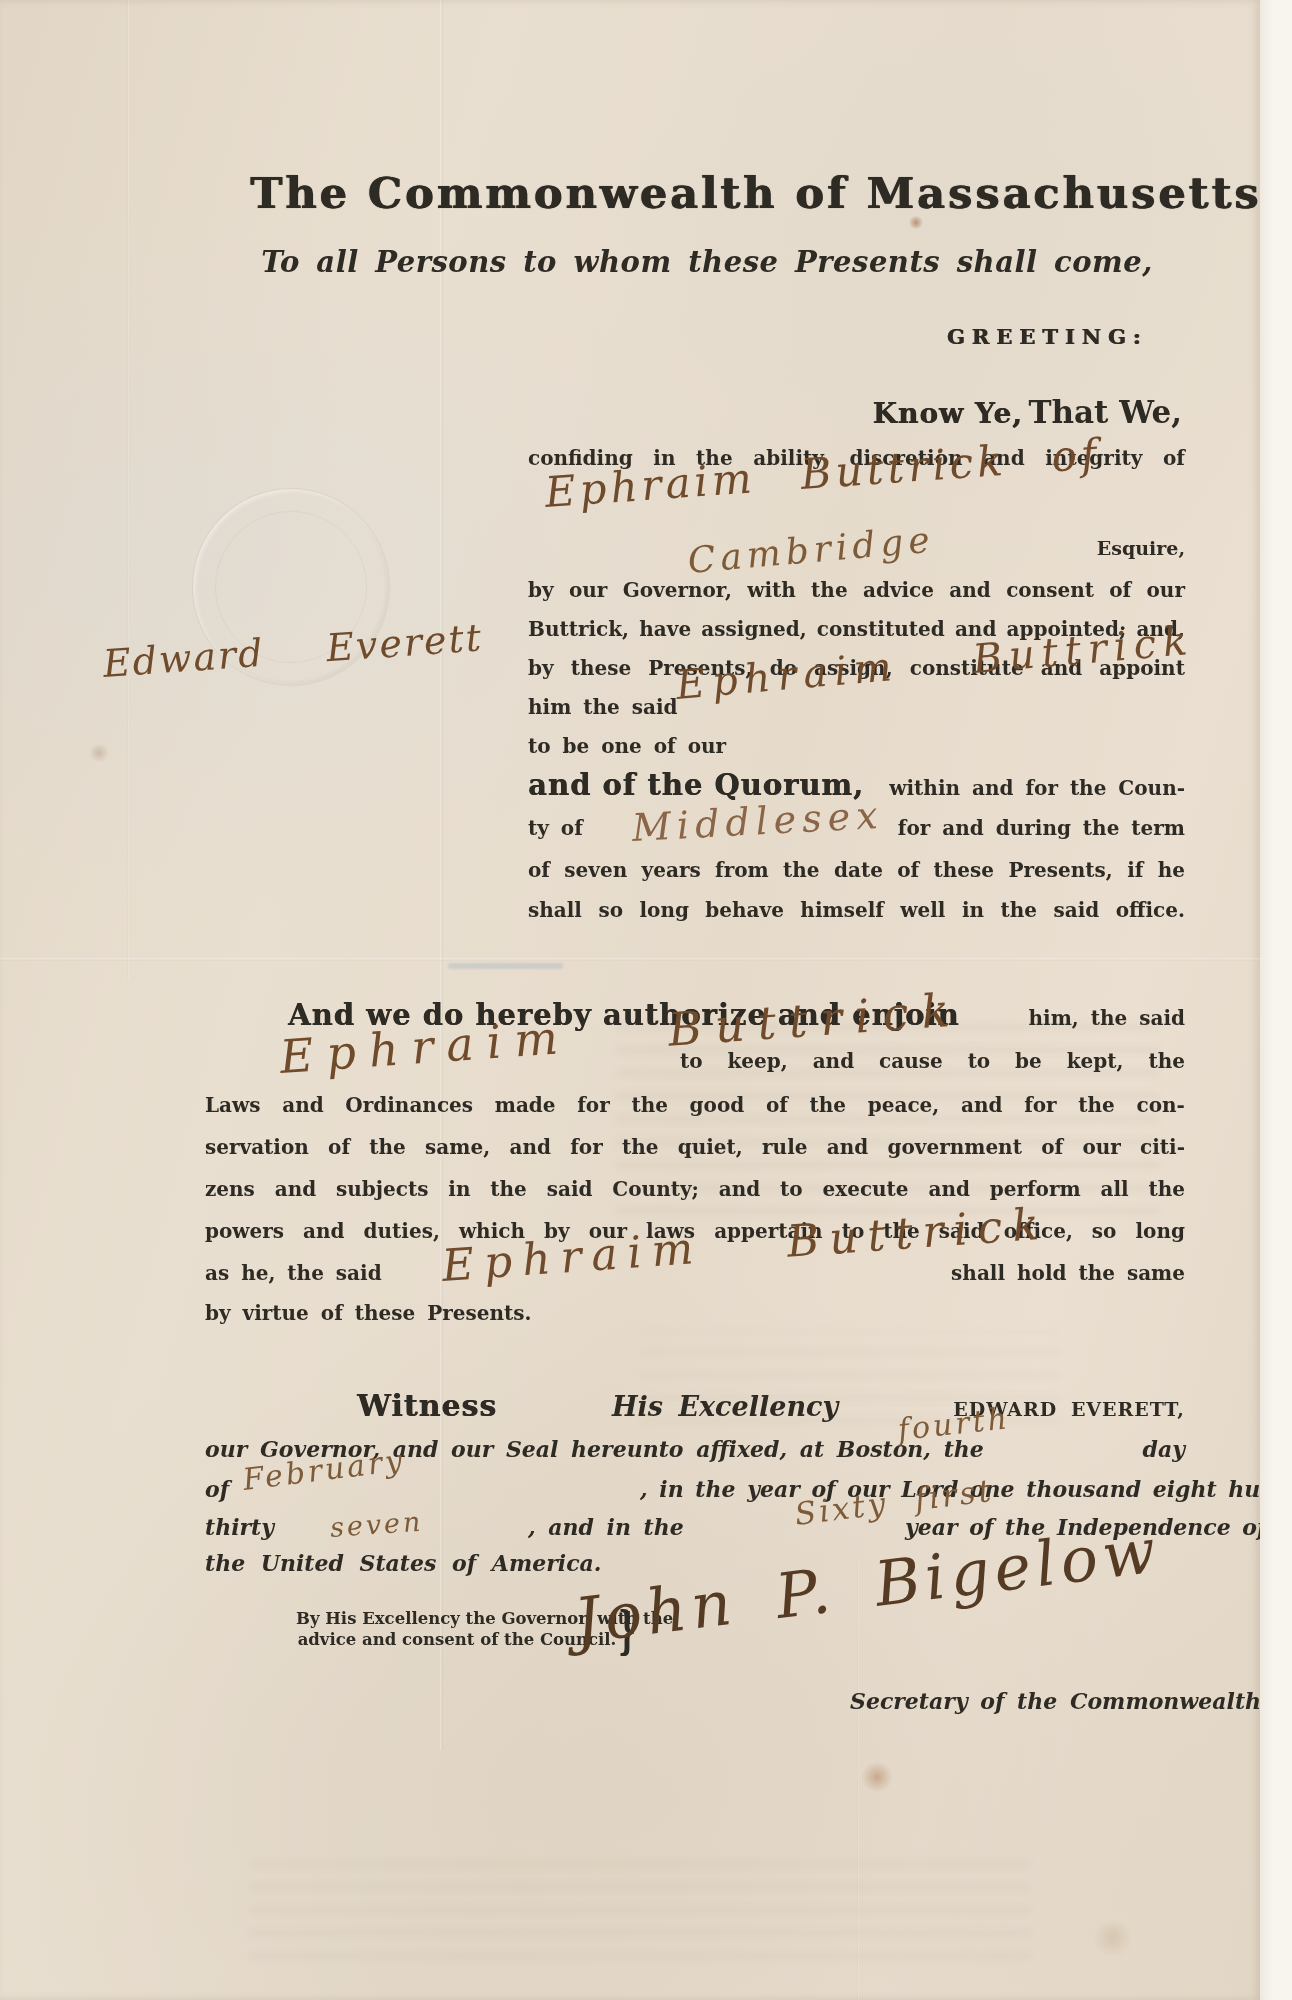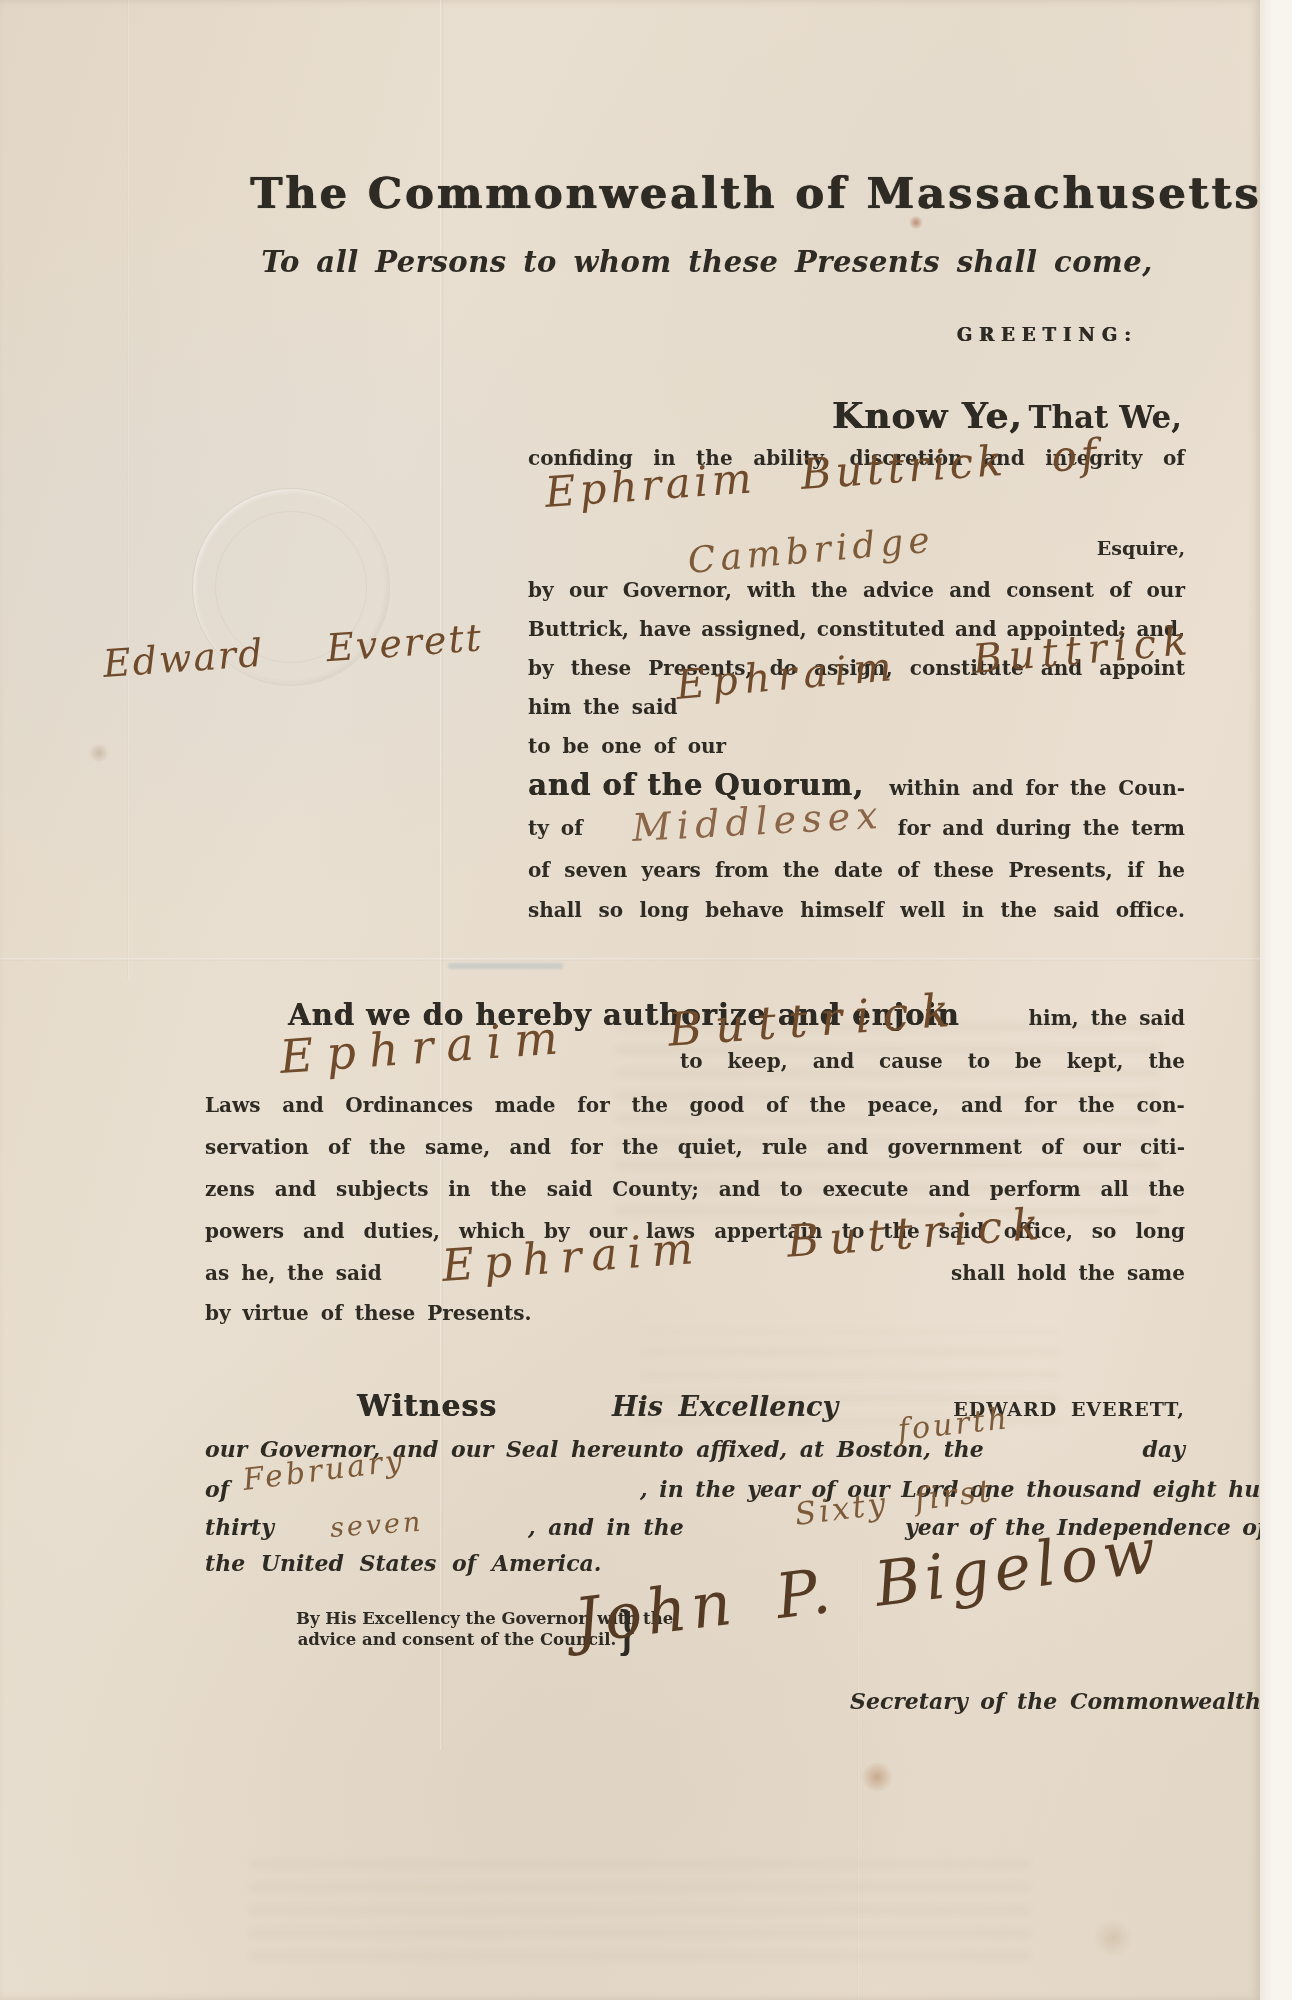--- a/index.html
+++ b/index.html
@@ -21,21 +21,21 @@
   .b24 { font-size:20px; line-height:34px; word-spacing:5px; }
   .it  { font-style:italic; }
   .bl  { text-shadow:0.6px 0 currentColor; letter-spacing:1px; }
   .fline { display:flex; justify-content:space-between; align-items:baseline; }
   .hw {
     position:absolute; color:#6f4a2b; white-space:nowrap;
     font-family:"DejaVu Serif","Liberation Serif",serif; font-style:italic;
     transform-origin:left center;
   }
   .greeting {
-    font-size:18px; letter-spacing:7px; text-shadow:0.8px 0 currentColor;
+    font-size:21px; letter-spacing:7px; text-shadow:0.8px 0 currentColor;
   }
   .title {
     font-size:43px; letter-spacing:3px; text-align:center;
     text-shadow:1px 0 currentColor, 0 0 1px rgba(46,42,36,0.6);
   }
   .subtitle { font-size:29px; text-align:center; letter-spacing:0.5px; word-spacing:6px; }
   .small-cap { font-size:16.5px; line-height:21px; text-align:center; }
   .crease { position:absolute; pointer-events:none; }
   .seal {
     position:absolute; left:192px; top:488px; width:196px; height:196px; border-radius:50%;
@@ -84,21 +84,21 @@
   <div class="stain" style="left:448px; top:963px; width:115px; height:6px; border-radius:3px; filter:blur(1px);
               background:rgba(145,170,190,0.30);"></div>
 
   <div class="line title" style="left:250px; top:168px; width:940px;">The Commonwealth of Massachusetts</div>
 
   <div class="line subtitle it" style="left:257px; top:245px; width:900px;">To all Persons to whom these Presents shall come,</div>
 
   <div class="line greeting" style="left:942px; top:324px; width:210px; text-align:center;">GREETING:</div>
 
   <div class="line" style="left:530px; top:394px; width:652px; text-align:right;">
-    <span class="bl" style="font-size:36px;">Know Ye,</span>
+    <span class="bl" style="font-size:28px;">Know Ye,</span>
     <span style="font-size:31px;">That We,</span>
   </div>
 
   <div class="line b24 jline" style="left: 528px; top: 441px; width: 657px; display: flex; justify-content: space-between;">
       <span>confiding</span>
       <span>in</span>
       <span>the</span>
       <span>ability,</span>
       <span>discretion</span>
       <span>and</span>

